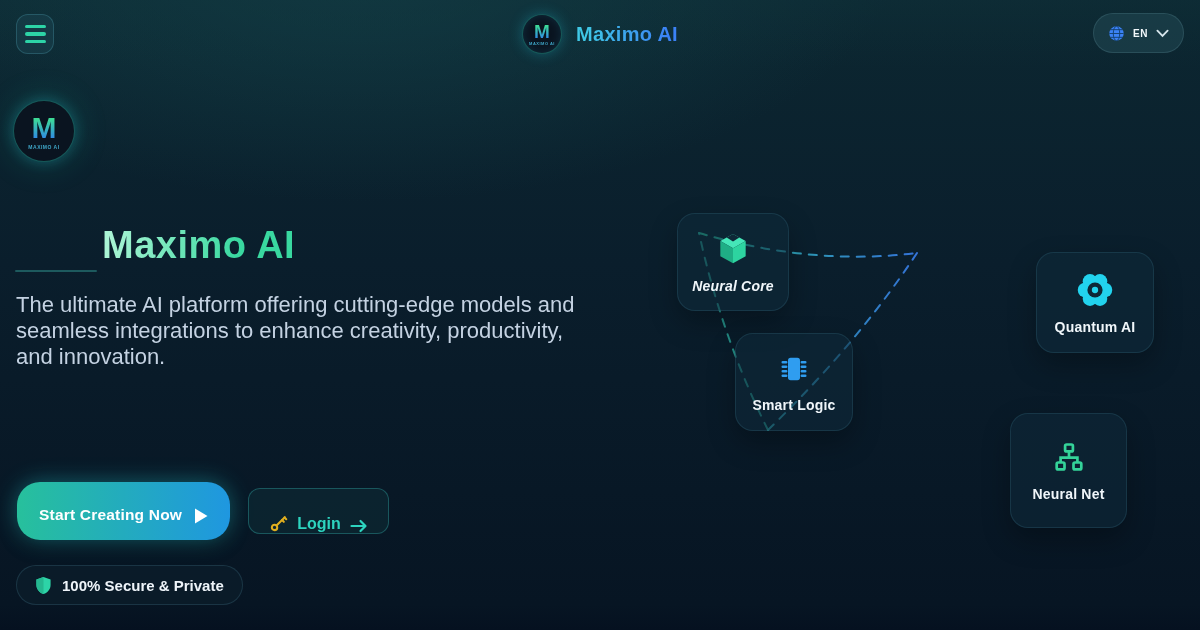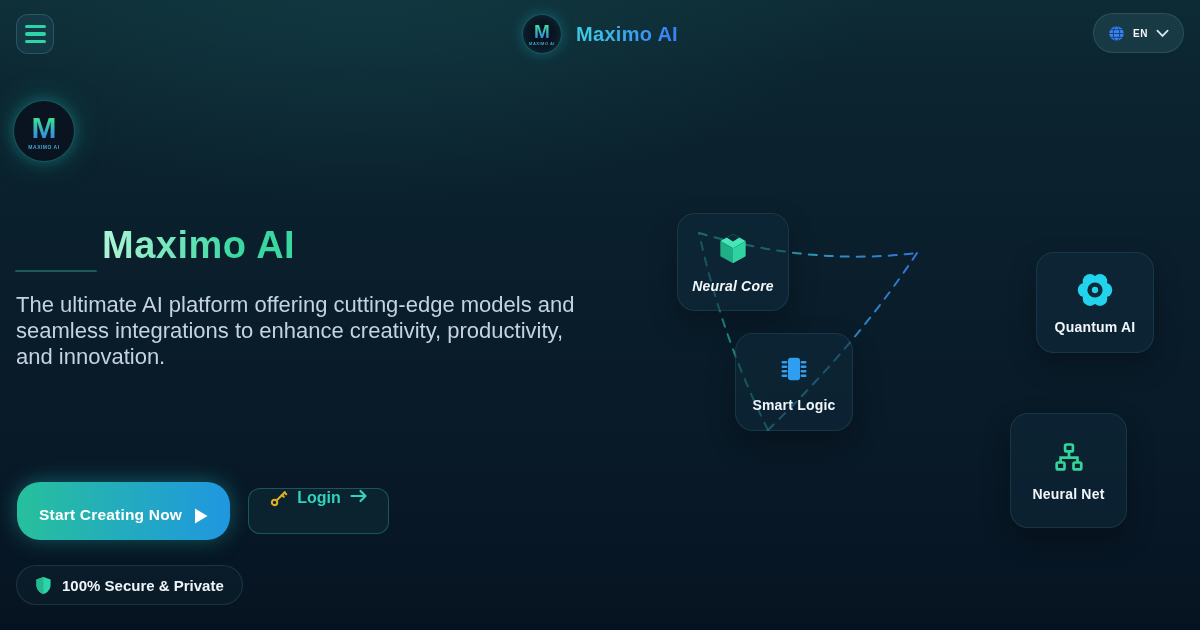--- a/index.html
+++ b/index.html
@@ -55,21 +55,21 @@
   .title-underline{position:absolute;left:15px;top:270px;width:82px;height:2px;background:#1d5a5e;border-radius:2px;}
   .hero-desc{position:absolute;left:16px;top:292px;width:565px;font-size:22px;line-height:26px;color:var(--text-muted);}
 
   .cta-row{position:absolute;left:17px;top:482px;display:flex;gap:18px;align-items:center;}
   .btn-primary{height:58px;padding:16px 22px;border:none;border-radius:23px;cursor:pointer;
     display:flex;align-items:flex-end;gap:12px;
     background:linear-gradient(90deg,#27c09c 0%,#1f97e0 100%);
     box-shadow:0 0 22px rgba(36,190,200,.45), 0 6px 18px rgba(0,0,0,.35);
     color:#fff;font-size:15.5px;font-weight:bold;font-family:inherit;letter-spacing:.2px;}
   .btn-login{height:46px;padding:0 20px;border-radius:12px;cursor:pointer;
-    display:flex;align-items:flex-start;gap:9px;background:rgba(14,44,54,.6);
+    display:flex;align-items:flex-end;gap:9px;background:rgba(14,44,54,.6);
     border:1px solid rgba(45,150,150,.45);color:#2dd4bf;font-size:16px;font-weight:bold;font-family:inherit;}
 
   .badge-row{position:absolute;left:16px;top:565px;display:flex;gap:35px;}
   .badge{height:40px;padding:0 18px;border-radius:20px;display:flex;align-items:center;gap:10px;
     background:rgba(12,32,46,.55);border:1px solid rgba(70,120,140,.28);
     color:#eef4f9;font-size:15px;font-weight:bold;}
 
   
   .card{position:absolute;border-radius:18px;background:var(--card-bg);
     border:1px solid var(--card-border);box-shadow:0 12px 28px rgba(0,0,0,.28);

